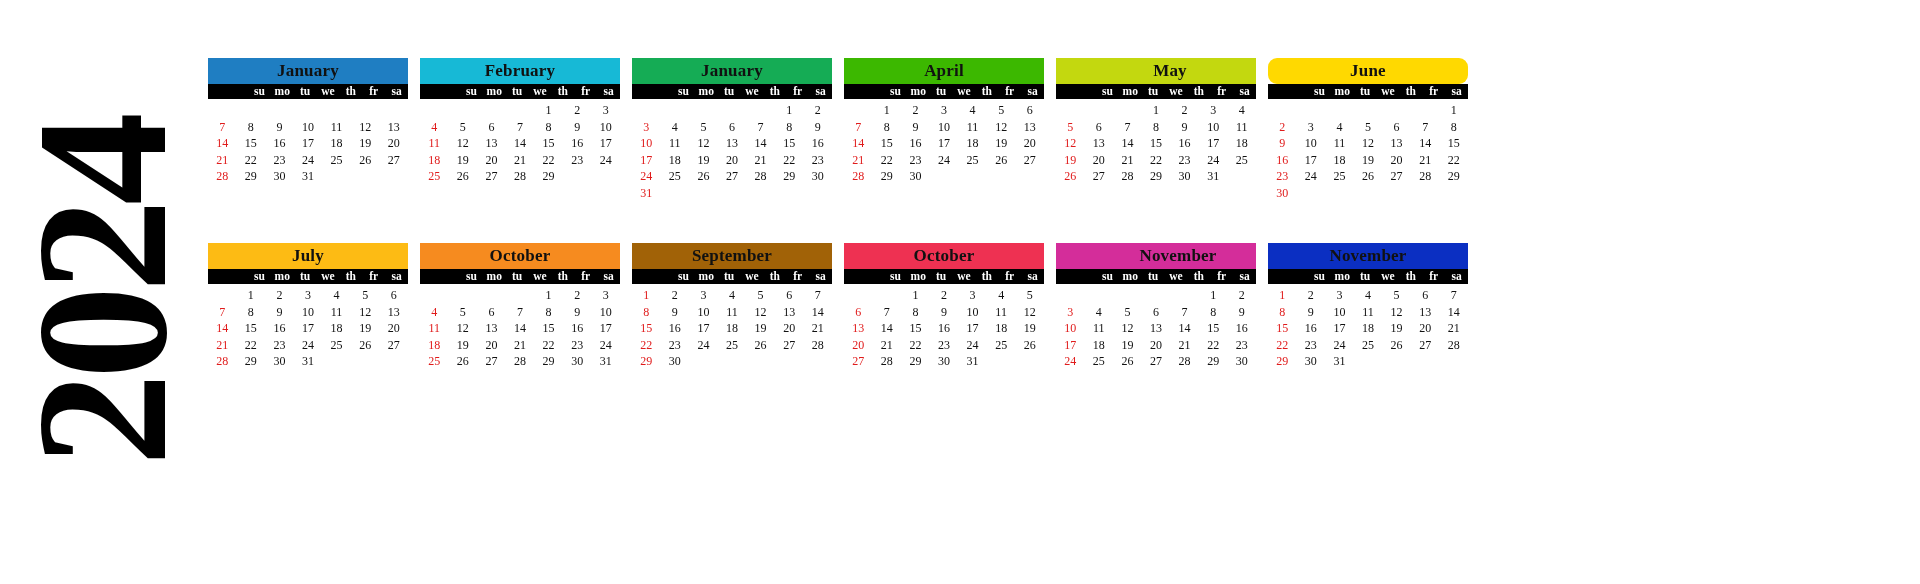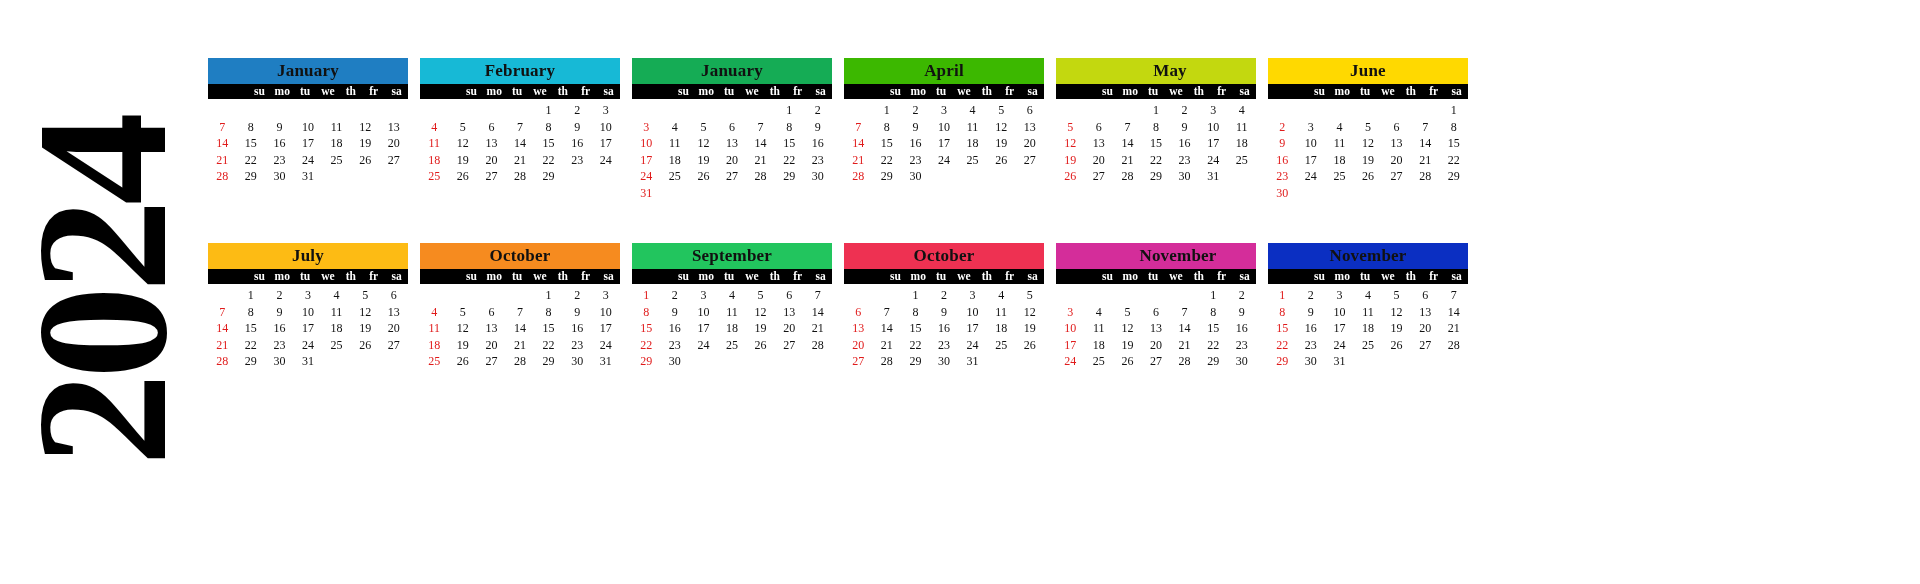--- a/index.html
+++ b/index.html
@@ -372,21 +372,21 @@
           <div class="day sunday">26</div>
           <div class="day">27</div>
           <div class="day">28</div>
           <div class="day">29</div>
           <div class="day">30</div>
           <div class="day">31</div>
           <div class="day empty"></div>
         </div>
       </div>
       <div class="month">
-        <div class="month-title" style="background: rgb(255, 217, 0);">June</div>
+        <div class="month-title" style="background: rgb(255, 217, 0); border-radius: 9px;">June</div>
         <div class="weekday-row">
           <div class="wd">su</div>
           <div class="wd">mo</div>
           <div class="wd">tu</div>
           <div class="wd">we</div>
           <div class="wd">th</div>
           <div class="wd">fr</div>
           <div class="wd">sa</div>
         </div>
         <div class="days-grid">
@@ -527,21 +527,21 @@
           <div class="day sunday">25</div>
           <div class="day">26</div>
           <div class="day">27</div>
           <div class="day">28</div>
           <div class="day">29</div>
           <div class="day">30</div>
           <div class="day">31</div>
         </div>
       </div>
       <div class="month">
-        <div class="month-title" style="background: #22c55e;">September</div>
+        <div class="month-title" style="background: #a16207;">September</div>
         <div class="weekday-row">
           <div class="wd">su</div>
           <div class="wd">mo</div>
           <div class="wd">tu</div>
           <div class="wd">we</div>
           <div class="wd">th</div>
           <div class="wd">fr</div>
           <div class="wd">sa</div>
         </div>
         <div class="days-grid">

